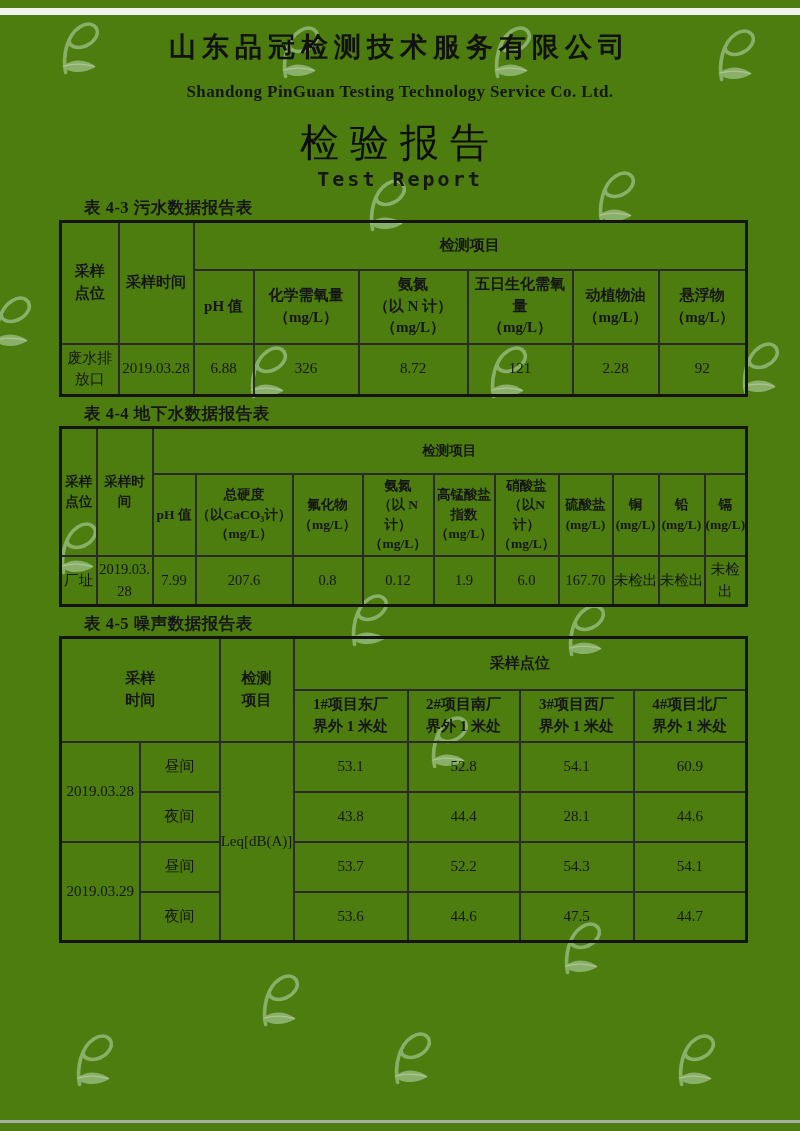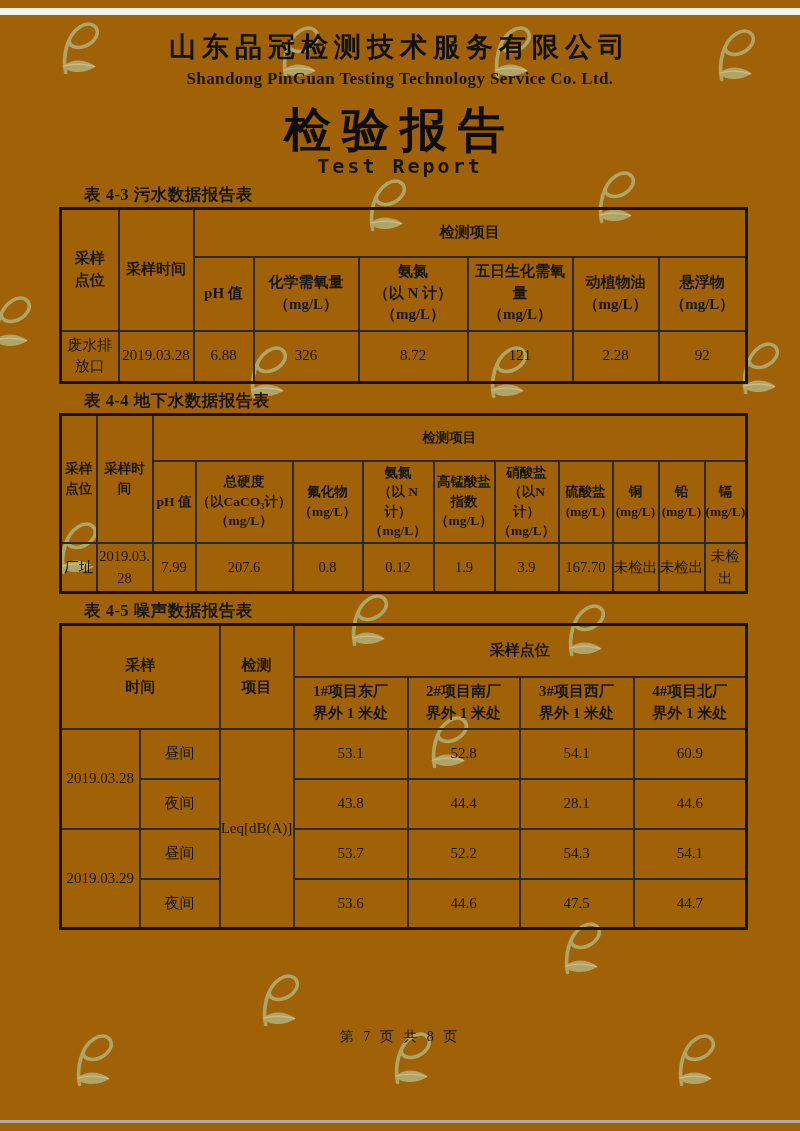--- a/index.html
+++ b/index.html
@@ -1,21 +1,21 @@
 <!DOCTYPE html>
 <html><head>
 <meta charset="utf-8">
 <style>
   * { box-sizing: border-box; }
   html,body { margin:0; padding:0; background:#e8e8e8; }
   .page {
     position: relative;
     width: 800px; height: 1131px;
     margin: 0 auto;
-    background: #a16207;
+    background: #4d7c0f;
     overflow: hidden;
     font-family: "Liberation Serif", "DejaVu Serif", serif;
     color: #161616;
   }
   .scan-band-top {
     position:absolute; top:8px; left:0; width:100%; height:7px;
     background:#f0f2f0;
   }
   .scan-line-bottom {
     position:absolute; top:1120px; left:0; width:100%; height:3px;
@@ -28,27 +28,27 @@
   }
   .wm svg { width:100%; height:100%; }
   
   .hdr { text-align:center; position:relative; }
   .company-cn {
     padding-top:30px;
     font-size:27px; font-weight:bold; letter-spacing:6px;
     line-height:34px; color:#111;
   }
   .company-en {
-    margin-top:4px;
+    margin-top:17px;
     font-size:17px; font-weight:bold; letter-spacing:.4px;
     line-height:22px;
   }
   .title-cn {
     margin-top:17px;
-    font-size:47px; font-weight:bold; letter-spacing:11px;
+    font-size:39px; font-weight:normal; letter-spacing:11px;
     line-height:46px; color:#0d0d0d;
   }
   .title-en {
     margin-top:1px;
     font-family:"DejaVu Sans Mono", monospace;
     font-size:20px; font-weight:bold; letter-spacing:3px;
     line-height:24px;
   }
   
   .tbl-caption {
@@ -271,21 +271,21 @@
     </tr>
     <tr class="r3">
       <td class="val">厂址</td>
       <td class="val">2019.03.
 28</td>
       <td class="val">7.99</td>
       <td class="val">207.6</td>
       <td class="val">0.8</td>
       <td class="val">0.12</td>
       <td class="val">1.9</td>
-      <td class="val">3.9</td>
+      <td class="val">6.0</td>
       <td class="val">167.70</td>
       <td class="val">未检出</td>
       <td class="val">未检出</td>
       <td class="val">未检出</td>
     </tr>
   </tbody>
     </table>
 
   <div class="tbl-caption">表 4-5 噪声数据报告表</div>
   <table class="t5">
@@ -343,16 +343,15 @@
     <tr>
       <td>夜间</td>
       <td>53.6</td>
       <td>44.6</td>
       <td>47.5</td>
       <td>44.7</td>
     </tr>
   </tbody>
     </table>
 
-  <div class="footer-page">第 7 页 共 8 页</div>
   <div class="scan-line-bottom"></div>
 
 </div>
 
 </body></html>

